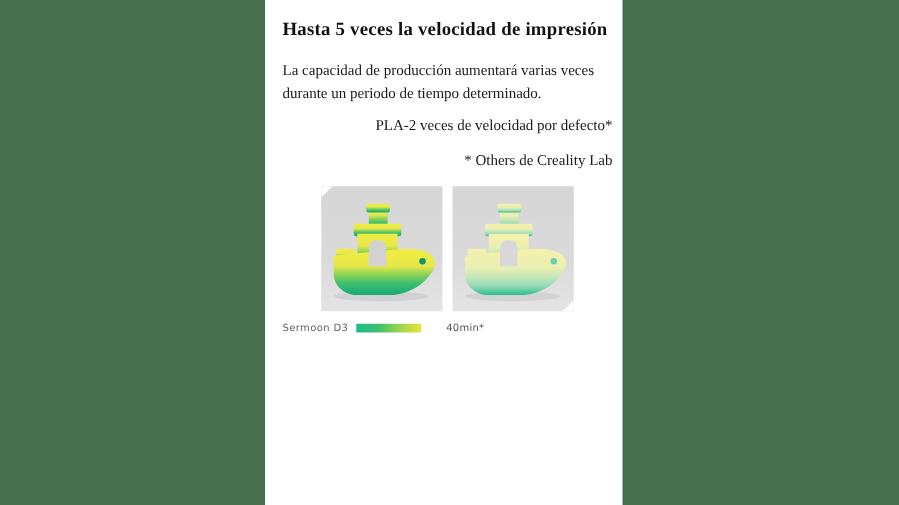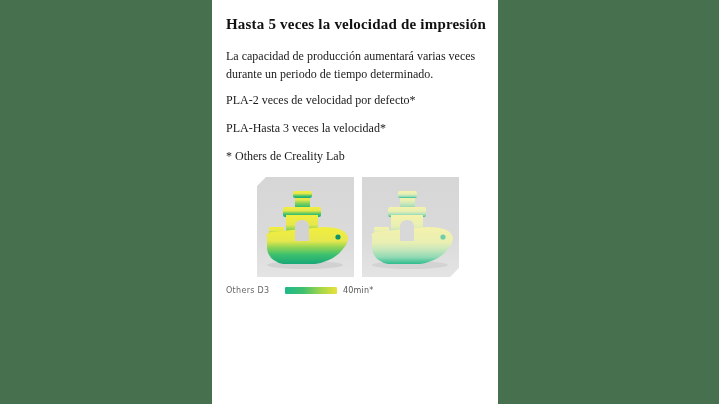--- a/index.html
+++ b/index.html
@@ -27,20 +27,21 @@
     letter-spacing: 0.2px;
   }
   .para {
     font-size: 12px; line-height: 18px; color: #1a1a1a;
     margin: 0 0 10px 0; max-width: 266px;
   }
   .para + .para { margin-top: 12px; font-family: Liberation Mono, monospace; }
   .spec-line {
     font-size: 12px; line-height: 14px; color: #1a1a1a;
     margin: 0 0 14px 0;
+    text-align: right;
   }
   .gallery {
     display: flex; gap: 8px;
     margin: 6px 0 0 31px;
   }
   .photo {
     position: relative; width: 97px; height: 100px;
     background: linear-gradient(180deg, #d6d6d6 0%, #dadada 60%, #e4e4e4 100%);
     overflow: hidden;
   }
@@ -61,36 +62,35 @@
   }
   .bar { height: 7px; border-radius: 1px; }
   .bar.short {
     width: 52px;
     background: linear-gradient(90deg, #1fb98c 0%, #3fc06e 35%, #a6d64a 70%, #e9e23a 100%);
   }
   .bar.long {
     width: 166px;
     background: linear-gradient(90deg, #1fb98c 0%, #2dbd82 45%, #9ed04f 78%, #e9e23a 100%);
   }
-  .bar-value { font-size: 8px; color: #555; margin-left: 6px; letter-spacing: 0.2px; }
+  .bar-value { font-size: 8px; color: #555; margin-left: 20px; letter-spacing: 0.2px; }
 </style>
 </head>
 <body>
 
 <div class="stage">
   <div class="letterbox left"></div>
   <div class="letterbox right"></div>
 
   <div class="content">
     <h1 class="title">Hasta 5 veces la velocidad de impresión</h1>
 
     <p class="para">La capacidad de producción aumentará varias veces durante un periodo de tiempo determinado.</p>
 
     <p class="spec-line">PLA-2 veces de velocidad por defecto*</p>
-    <p class="spec-line">PLA-Hasta 3 veces la velocidad*</p>
     <p class="spec-line">* Others de Creality Lab</p>
 
     <div class="gallery">
       <div class="photo">
         <span class="corner-tl"></span>
         <svg viewBox="0 0 97 100">
           <defs>
             <linearGradient id="g1" x1="0" y1="0" x2="0" y2="1">
               <stop offset="0" stop-color="#f2ee3f"></stop>
               <stop offset="0.38" stop-color="#e6e74c"></stop>
@@ -134,19 +134,19 @@
             <path d="M10,60 Q8,56 14,55 L66,50 Q86,50 90,58 Q93,64 86,72 Q77,84 58,87 L26,87 Q12,84 10,72 Z"></path>
           </g>
           <path d="M38,64 L38,50 Q38,43 45,43 Q52,43 52,50 L52,64 Z" fill="#d8d8d8"></path>
           <circle cx="81" cy="60" r="2.6" fill="#6fcdaa"></circle>
         </svg>
       </div>
     </div>
 
     <div class="chart">
       <div class="chart-row">
-        <span class="chart-label">Others D3</span>
+        <span class="chart-label">Sermoon D3</span>
         <span class="bar short"></span>
         <span class="bar-value">40min*</span>
       </div>
     </div>
   </div>
 </div>
 
 </body></html>

